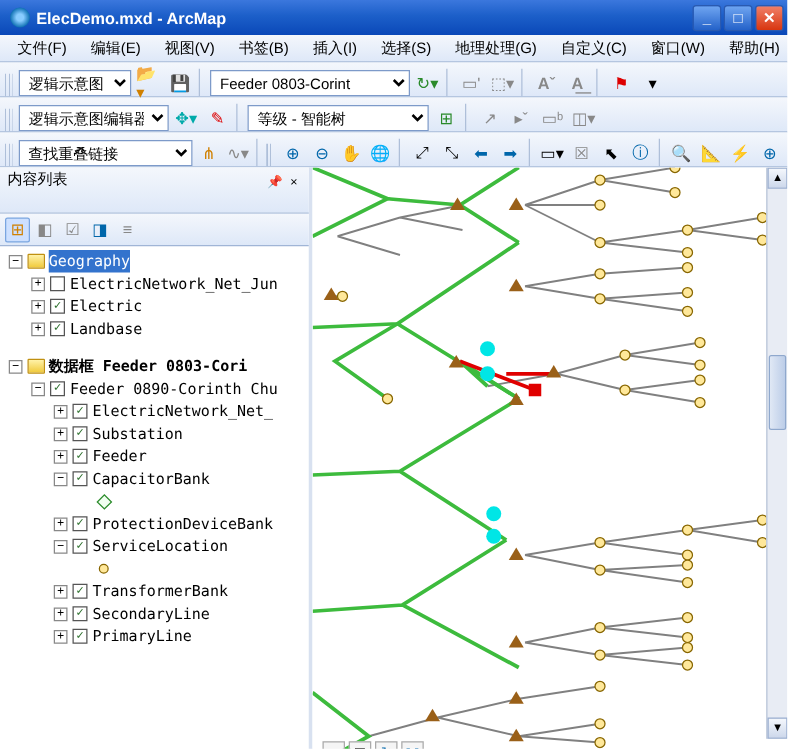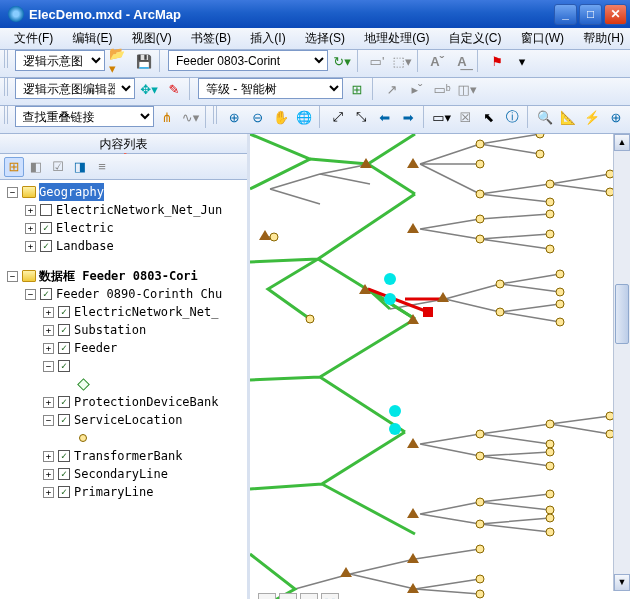--- a/index.html
+++ b/index.html
@@ -5,30 +5,30 @@
 * { box-sizing: border-box; margin: 0; padding: 0; }
 body { font-family: "Microsoft YaHei", Tahoma, sans-serif; font-size: 12px; background: #fff; width: 630px; height: 599px; overflow: hidden; }
 .titlebar { height: 28px; background: linear-gradient(#3b77dd, #1c5fc9 45%, #0a48b8); display: flex; align-items: center; padding: 0 3px; }
 .titlebar-icon { width: 16px; height: 16px; margin: 0 5px; background: radial-gradient(circle, #8cf 25%, #06a 75%); border-radius: 50%; }
 .titlebar-text { color: #fff; font-weight: bold; flex: 1; font-size: 13px; }
 .win-btn { width: 23px; height: 21px; margin-left: 2px; border: 1px solid #2a5ab0; border-radius: 3px; display: flex; align-items: center; justify-content: center; font-weight: bold; color: #fff; font-size: 12px; }
 .win-min, .win-max { background: linear-gradient(#6fa5f1, #2462c9); }
 .win-close { background: linear-gradient(#f08068, #d83610); }
 .menubar { height: 22px; background: linear-gradient(#f4f7fc, #dee8f8); border-bottom: 1px solid #a0b5d6; display: flex; padding-left: 8px; align-items: center; justify-content: space-between; }
 .menu-item { padding: 2px 6px; cursor: default; }
-.toolbar { height: 28px; background: linear-gradient(#f4f7fc, #dee8f8); border-bottom: 1px solid #a0b5d6; display: flex; align-items: flex-start; padding: 0 4px; gap: 3px; }
+.toolbar { height: 28px; background: linear-gradient(#f4f7fc, #dee8f8); border-bottom: 1px solid #a0b5d6; display: flex; align-items: flex-end; padding: 0 4px; gap: 3px; }
 .tb-btn { width: 22px; height: 22px; border: 1px solid transparent; border-radius: 2px; display: flex; align-items: center; justify-content: center; font-size: 13px; cursor: default; }
 .tb-combo { height: 21px; border: 1px solid #7d9ac9; background: #fff; padding: 0 3px; font-size: 12px; }
 .tb-combo.wide { width: 160px; }
 .tb-combo.input { width: 150px; }
 .tb-sep { width: 5px; height: 22px; border-left: 1px solid #aebfd9; margin: 0 1px; }
 .tb-grip { width: 6px; height: 18px; background: repeating-linear-gradient(90deg, #aebfd9 0 1px, transparent 1px 3px); margin-right: 2px; }
 .main-area { display: flex; height: 479px; }
 .toc { width: 250px; border-right: 3px solid #d8e1f0; display: flex; flex-direction: column; background: #fff; }
-.toc-header { height: 20px; background: linear-gradient(#f4f7fc, #dee8f8); border-bottom: 1px solid #a0b5d6; padding: 2px 6px; display: flex; align-items: center; flex-direction: column; }
+.toc-header { height: 20px; background: linear-gradient(#f4f7fc, #dee8f8); border-bottom: 1px solid #a0b5d6; padding: 18px 6px; display: flex; align-items: flex-end; }
 .toc-header-text { flex: 1; }
 .toc-pin { font-size: 10px; padding: 0 3px; }
 .toc-toolbar { height: 26px; background: linear-gradient(#f4f7fc, #dee8f8); border-bottom: 1px solid #a0b5d6; display: flex; align-items: center; padding: 0 4px; gap: 2px; }
 .toc-toolbar .tb-btn { width: 20px; height: 20px; }
 .toc-tree { flex: 1; overflow: auto; padding: 3px 0 3px 3px; font-family: "SimSun", monospace; line-height: 18px; }
 .tree-row { display: flex; align-items: center; white-space: nowrap; height: 18px; }
 .tree-toggle { width: 11px; height: 11px; border: 1px solid #888; background: #fff; display: flex; align-items: center; justify-content: center; font-size: 9px; line-height: 9px; margin-right: 4px; font-family: monospace; color: #000; cursor: default; }
 .tree-spacer { display: inline-block; }
 .tree-check { width: 12px; height: 12px; border: 1px solid #555; background: #fff; margin-right: 4px; display: flex; align-items: center; justify-content: center; font-size: 10px; color: #2a6e2a; }
 .tree-icon { width: 14px; height: 12px; margin-right: 3px; display: inline-block; }
@@ -201,20 +201,21 @@
       <div class="tree-row">
           <span class="tree-spacer" style="width:40px"></span>
           <span class="tree-toggle">+</span>
           <span class="tree-check">✓</span>
           <span class="tree-label">Feeder</span>
         </div>
       <div class="tree-row">
           <span class="tree-spacer" style="width:40px"></span>
           <span class="tree-toggle">−</span>
           <span class="tree-check">✓</span>
+          <span class="tree-label">CapacitorBank</span>
         </div>
       <div class="tree-row">
           <span class="tree-spacer" style="width:73px"></span>
           <span class="sym-square"></span>
         </div>
       <div class="tree-row">
           <span class="tree-spacer" style="width:40px"></span>
           <span class="tree-toggle">+</span>
           <span class="tree-check">✓</span>
           <span class="tree-label">ProtectionDeviceBank</span>

